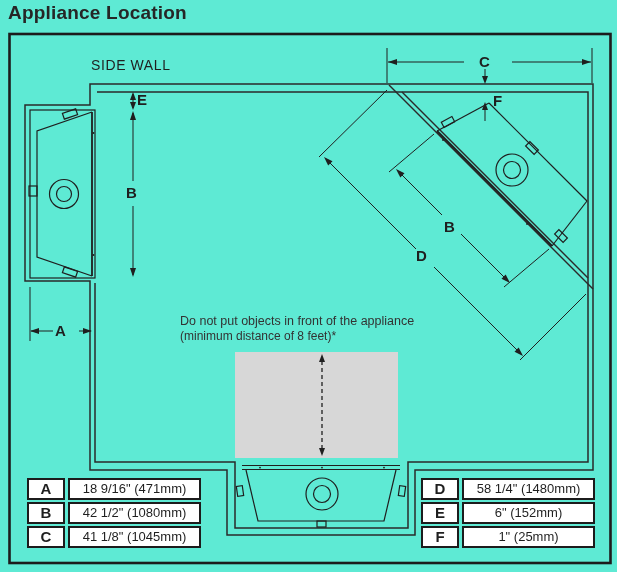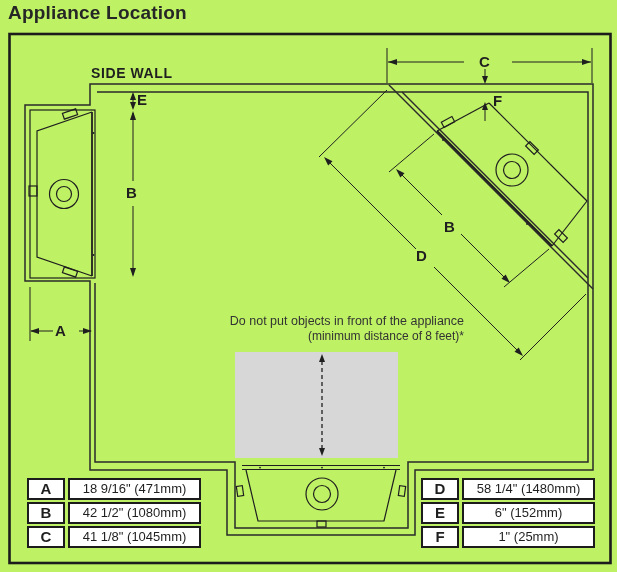--- a/index.html
+++ b/index.html
@@ -1,22 +1,22 @@
 <!DOCTYPE html>
 <html><head>
 <meta charset="utf-8">
 <style>
   html,body{margin:0;padding:0;background:#ffffff;}
-  #page{position:relative;width:617px;height:572px;background:#bef264;overflow:hidden;
+  #page{position:relative;width:617px;height:572px;background:#5eead4;overflow:hidden;
         font-family:"Liberation Sans",sans-serif;color:#1f1f1f;}
   .abs{position:absolute;}
   #title{left:8px;top:2px;font-size:19px;font-weight:bold;color:#262626;letter-spacing:.2px;}
-  .wall-label{left:91px;top:65px;font-size:14px;font-weight:bold;letter-spacing:.6px;}
+  .wall-label{left:91px;top:57px;font-size:14px;font-weight:normal;letter-spacing:.6px;}
   .dim-label{font-size:15px;font-weight:bold;color:#1f1f1f;}
-  .note{left:180px;width:284px;text-align:right;color:#333;}
+  .note{left:180px;width:284px;text-align:left;color:#333;}
   #note1{top:314px;font-size:12.5px;}
   #note2{top:329px;font-size:12px;}
   .dim-table{position:absolute;display:flex;flex-direction:column;gap:2px;}
   .trow{display:flex;gap:3px;}
   .tletter{width:34px;height:18px;border:2px solid #1c1c1c;background:#fff;
            font-weight:bold;font-size:15px;line-height:18px;text-align:center;}
   .tvalue{width:129px;height:18px;border:2px solid #1c1c1c;background:#fff;
           font-size:13px;line-height:18px;text-align:center;white-space:nowrap;}
   svg{position:absolute;left:0;top:0;}
 </style>

